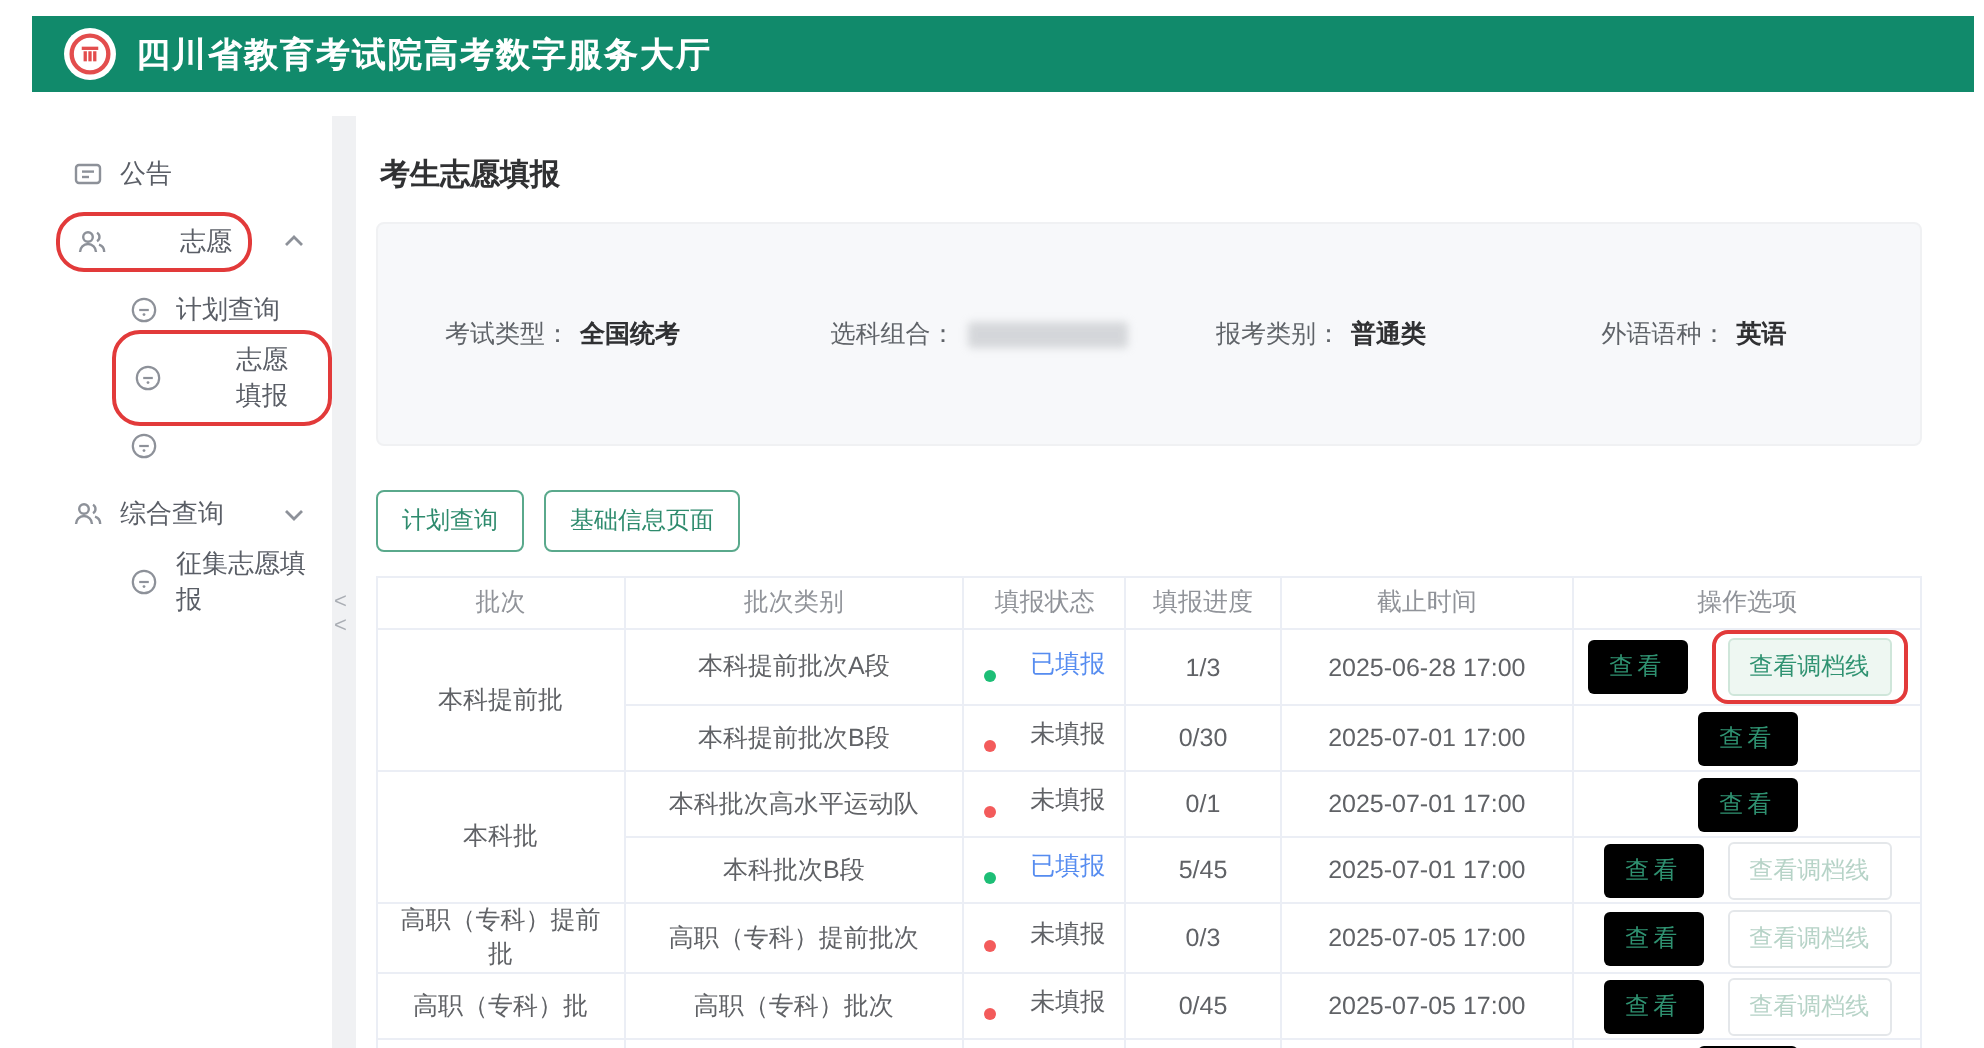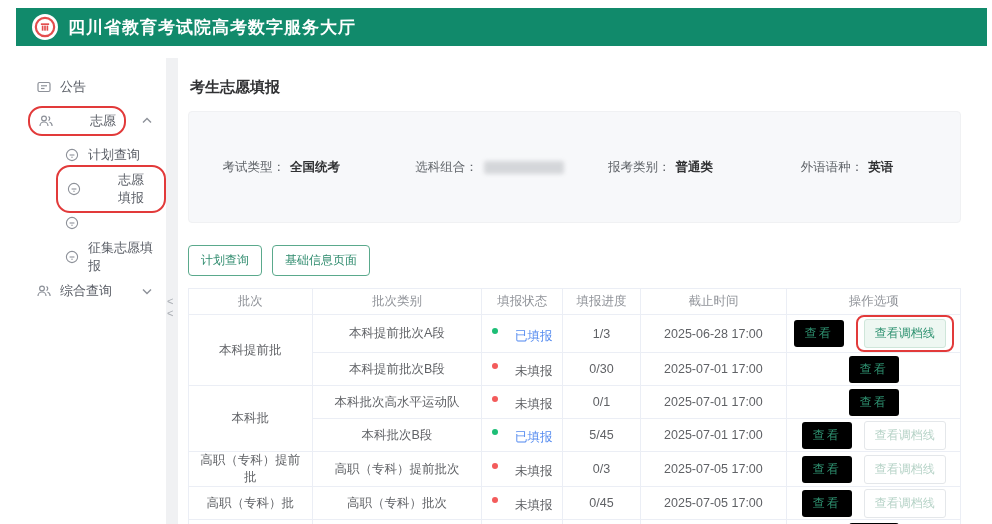--- a/index.html
+++ b/index.html
@@ -48,21 +48,21 @@
   .btn-outline { background: #fff; border: 1px solid #5aa98c; color: #2e8b6d; font-size: 12px;
                  padding: 6px 12px; border-radius: 4px; cursor: pointer; font-family: inherit; }
 
   
   table.batches { width: 100%; border-collapse: collapse; font-size: 12.5px; color: #606266; }
   table.batches th, table.batches td { border: 1px solid #ebeef5; text-align: center; padding: 0 6px; }
   table.batches th { height: 26px; color: #909399; font-weight: normal; background: #fff; }
   table.batches td { height: 33px; }
   th.op-col { text-align: right; padding-right: 16px; }
   td.op-cell { text-align: left; padding-left: 8px; }
-  .status { display: inline-flex; align-items: flex-start; gap: 17px; }
+  .status { display: inline-flex; align-items: flex-end; gap: 17px; }
   .dot { width: 6px; height: 6px; border-radius: 50%; display: inline-block; }
   .dot.filled { background: #1dbe76; }
   .dot.unfilled { background: #f35b5b; }
   .status .st-txt.filled { color: #568cf0; }
   .status .st-txt.unfilled { color: #606266; }
   .btn-view { background: #000000; color: #2f9271; border: none; border-radius: 3px; padding: 5px 11px;
               font-size: 12px; cursor: pointer; font-family: inherit; letter-spacing: 2px; }
   .btn-line { border-radius: 3px; padding: 5px 10px; font-size: 12px; font-family: inherit; }
   .btn-line.enabled { background: #eef7f2; border: 1px solid #cfe6da; color: #2f9271; cursor: pointer; }
   .btn-line.disabled { background: #fff; border: 1px solid #e4e7ea; color: #b6d3c7; cursor: not-allowed; }
@@ -146,47 +146,47 @@
           <span class="mi-inner">
             <span class="icon16">
               <svg viewBox="0 0 16 16" fill="none" stroke="#8d9199" stroke-width="1.1">
                 <circle cx="8" cy="8" r="5.6"></circle>
                 <line x1="5.6" y1="8" x2="10.4" y2="8"></line>
                 <circle cx="8" cy="10.3" r="0.7" fill="#8d9199" stroke="none"></circle>
               </svg>
             </span>
           </span>
         </div>
-        <div class="menu-item lvl1">
-          <span class="mi-inner">
-            <span class="icon16">
-              <svg viewBox="0 0 16 16" fill="none" stroke="#8d9199" stroke-width="1.1">
-                <circle cx="8" cy="8" r="5.6"></circle>
-                <line x1="5.6" y1="8" x2="10.4" y2="8"></line>
-                <circle cx="8" cy="10.3" r="0.7" fill="#8d9199" stroke="none"></circle>
-              </svg>
-            </span>
-            <span>征集志愿填报</span>
-          </span>
-        </div>
         <div class="menu-item lvl0">
           <span class="mi-inner">
             <span class="icon16">
               <svg viewBox="0 0 16 16" fill="none" stroke="#8d9199" stroke-width="1.2">
                 <circle cx="6" cy="5.5" r="2.4"></circle>
                 <path d="M2 13c0-2.3 1.8-4 4-4s4 1.7 4 4"></path>
                 <path d="M10.5 3.4a2.4 2.4 0 0 1 0 4.2"></path>
                 <path d="M11.5 9.3c1.6.5 2.6 1.9 2.6 3.7"></path>
               </svg>
             </span>
             <span>综合查询</span>
           </span>
           <span class="arrow"><svg viewBox="0 0 10 10" fill="none" stroke="#8d9199" stroke-width="1.4">
               <polyline points="1,3.5 5,7.5 9,3.5"></polyline>
             </svg></span>
+        </div>
+        <div class="menu-item lvl1">
+          <span class="mi-inner">
+            <span class="icon16">
+              <svg viewBox="0 0 16 16" fill="none" stroke="#8d9199" stroke-width="1.1">
+                <circle cx="8" cy="8" r="5.6"></circle>
+                <line x1="5.6" y1="8" x2="10.4" y2="8"></line>
+                <circle cx="8" cy="10.3" r="0.7" fill="#8d9199" stroke="none"></circle>
+              </svg>
+            </span>
+            <span>征集志愿填报</span>
+          </span>
         </div>
       </aside>
 
     <div class="side-strip">
       <span class="chev" style="top: 238px;">&lt;</span>
       <span class="chev" style="top: 250px;">&lt;</span>
     </div>
 
     <main class="content">
       <div class="page-title">考生志愿填报</div>

